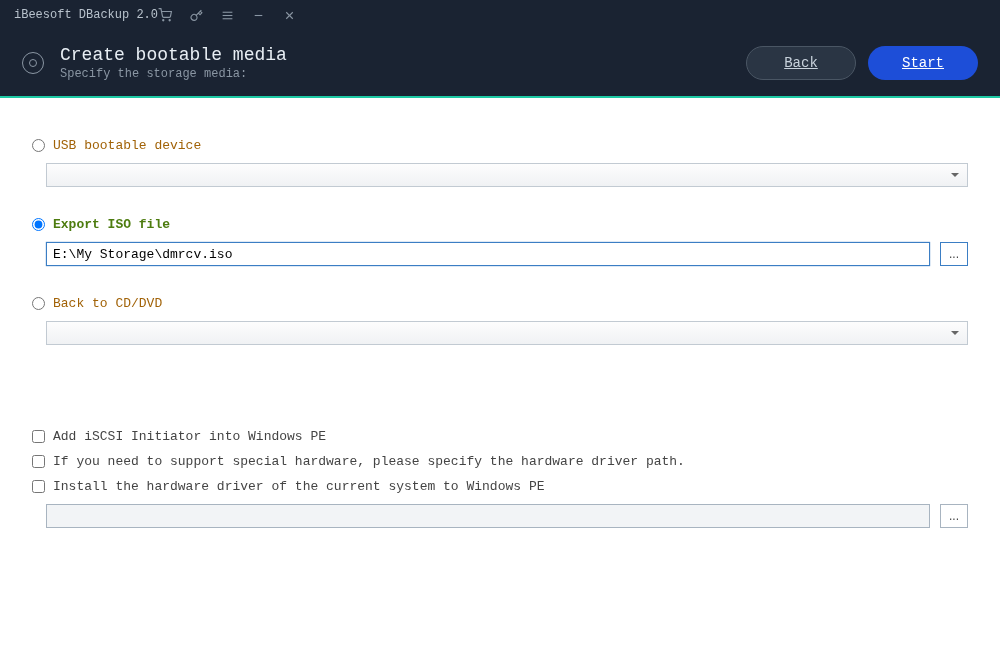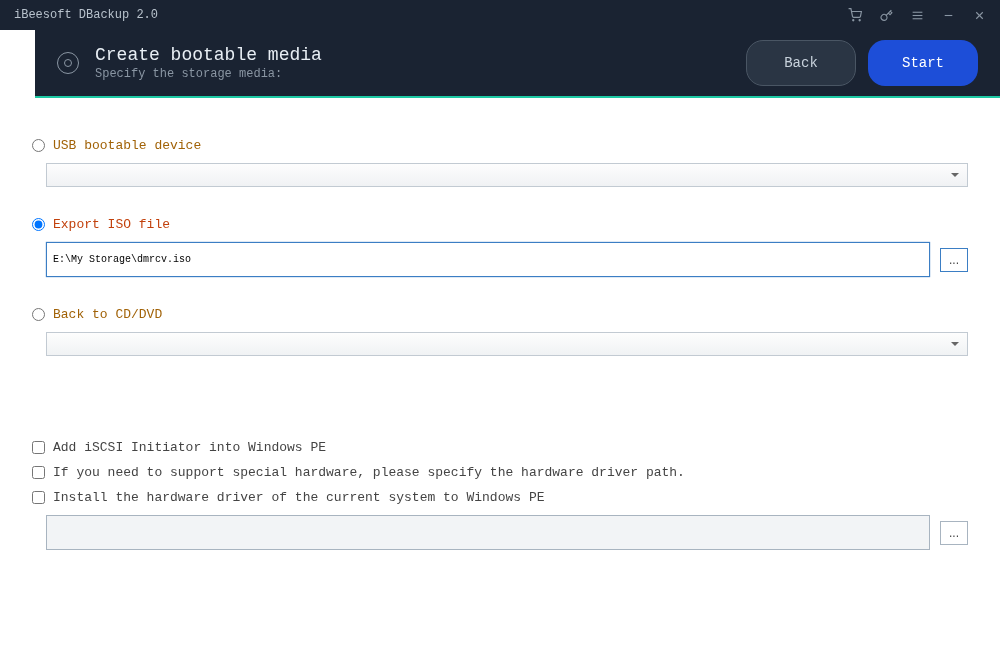--- a/index.html
+++ b/index.html
@@ -8,21 +8,20 @@
       height: 650px;
       font-family: "Courier New", monospace;
       background: #fff;
       overflow: hidden;
     }
     .titlebar {
       height: 30px;
       background: #1a2332;
       display: flex;
       align-items: center;
-      justify-content: space-between;
       padding: 0 14px;
     }
     .titlebar-title {
       color: #b8c2cc;
       font-size: 12px;
     }
     .titlebar-controls {
       display: flex;
       gap: 18px;
       align-items: center;
@@ -35,21 +34,20 @@
       cursor: pointer;
     }
     .header {
       height: 68px;
       background: #1a2332;
       border-bottom: 2px solid #1dc9a4;
       display: flex;
       align-items: center;
       padding: 0 22px;
       gap: 16px;
-      margin-left: 35px;
     }
     .header-icon {
       width: 22px;
       height: 22px;
       border: 1.5px solid #8a96a3;
       border-radius: 50%;
       display: flex;
       align-items: center;
       justify-content: center;
     }
@@ -72,29 +70,30 @@
     .header-subtitle {
       color: #8a96a3;
       font-size: 12px;
     }
     .header-buttons {
       display: flex;
       gap: 12px;
     }
     .btn {
       width: 110px;
-      height: 46px;
+      height: 34px;
       border-radius: 17px;
       font-family: "Courier New", monospace;
       font-size: 14px;
       display: flex;
       align-items: center;
       justify-content: center;
       cursor: pointer;
       border: none;
+      text-decoration: underline;
     }
     .btn-back {
       background: #2a3544;
       color: #c8d2dc;
       border: 1px solid #4a5664;
     }
     .btn-start {
       background: #1d4ed8;
       color: #fff;
     }
@@ -116,35 +115,36 @@
       width: 13px;
       height: 13px;
       cursor: pointer;
     }
     .radio-label {
       font-size: 13px;
       color: #a16207;
       white-space: nowrap;
     }
     .radio-label.active {
-      color: #c2410c;
+      color: #4d7c0f;
+      font-weight: bold;
     }
     .input-row {
       display: flex;
       gap: 10px;
       align-items: center;
       padding-left: 14px;
     }
     .text-input {
       flex: 1;
-      height: 35px;
+      height: 24px;
       border: 1px solid #a8b4c0;
       padding: 0 6px;
       font-family: "Courier New", monospace;
-      font-size: 10px;
+      font-size: 13px;
       color: #000;
       background: #fff;
     }
     .text-input.highlighted {
       border: 1px solid #3b7ec4;
       box-shadow: 0 0 1px #3b7ec4;
     }
     .text-input:disabled {
       background: #f2f4f6;
       color: #888;

